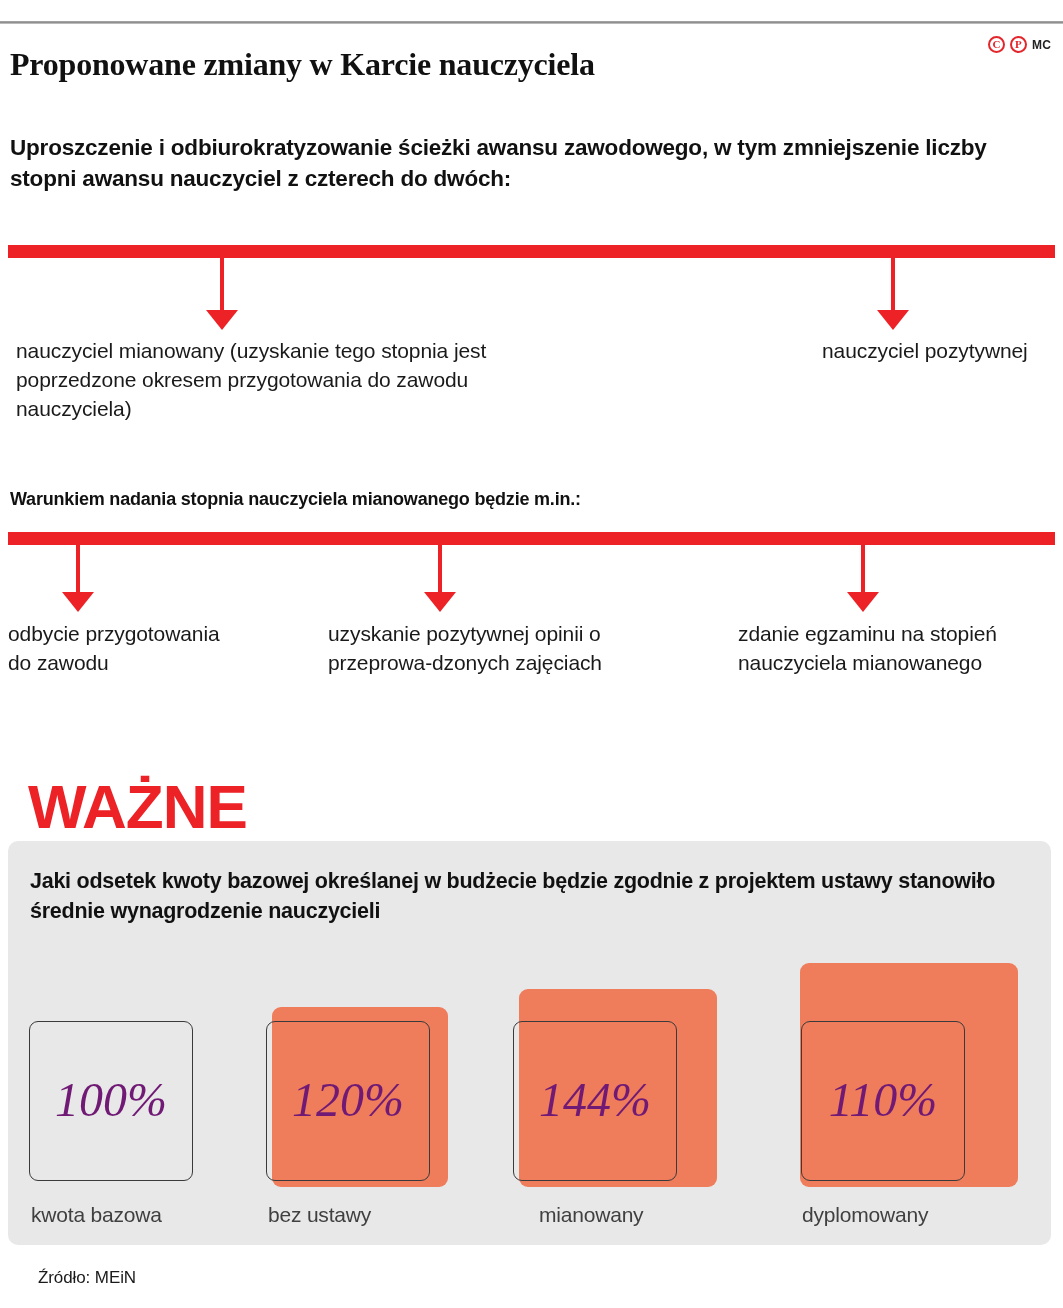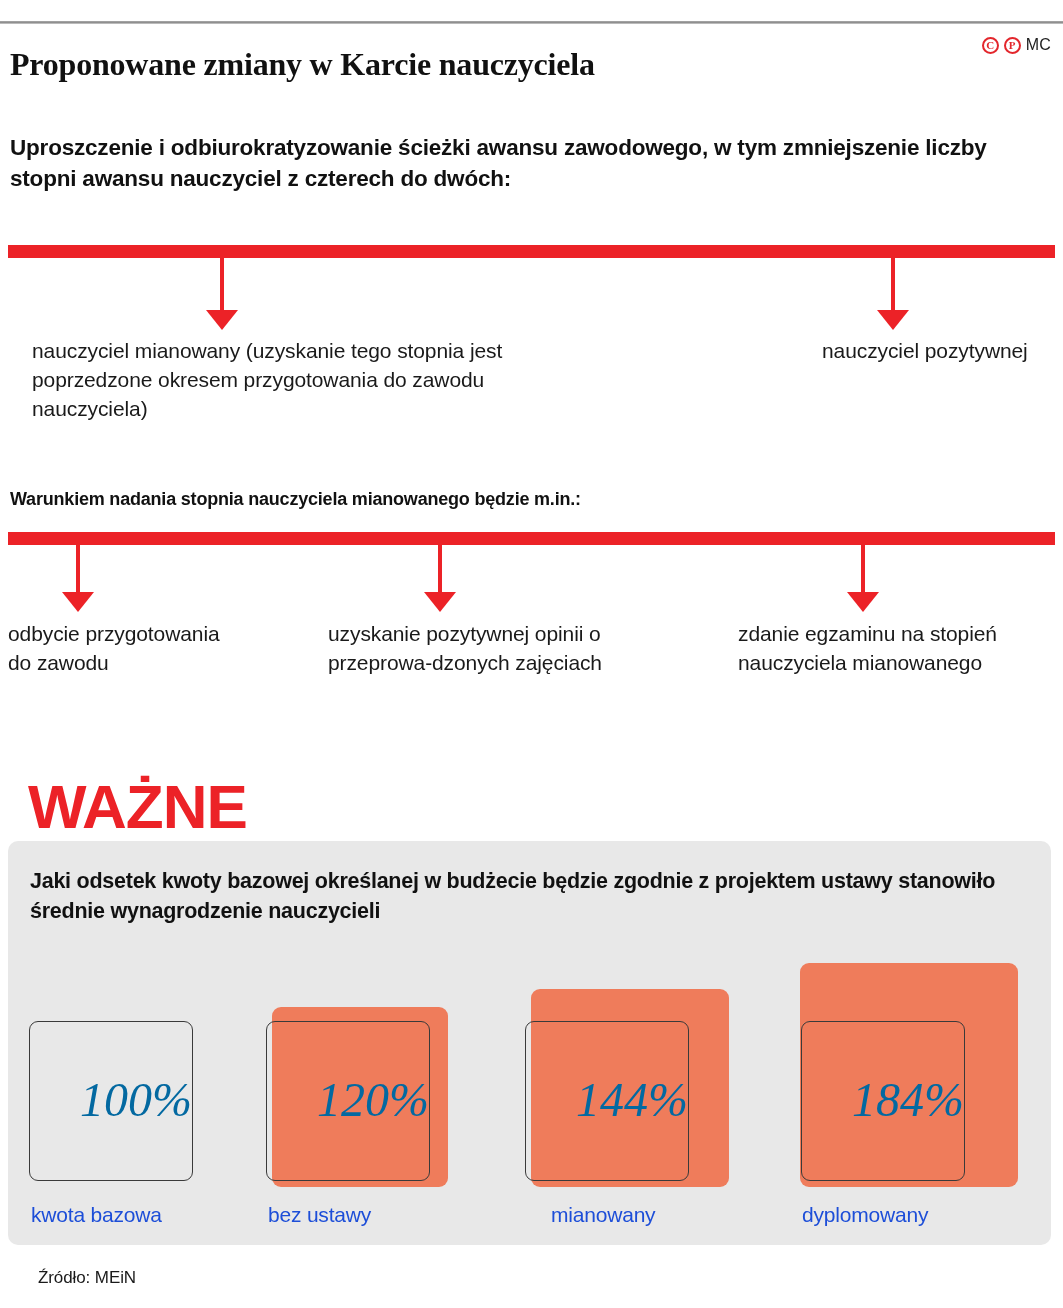--- a/index.html
+++ b/index.html
@@ -39,24 +39,24 @@
     border: 2px solid #e3262c;
     border-radius: 50%;
     color: #e3262c;
     font-family: "Liberation Serif", serif;
     font-weight: bold;
     font-size: 11px;
     line-height: 13px;
     text-align: center;
   }
   .logo-mc {
-    font-size: 16px;
+    font-size: 12px;
     color: #222;
     letter-spacing: .2px;
-    font-weight: 400;
+    font-weight: 700;
     text-align: right;
   }
 
   
   .headline {
     position: absolute;
     left: 10px; top: 46px;
     width: 930px;
     font-family: "Liberation Serif", serif;
     font-weight: bold;
@@ -170,31 +170,31 @@
     position: absolute;
     border: 1.3px solid #3a3a3a;
     border-radius: 9px;
     background: transparent;
   }
   .bar-value {
     position: absolute;
     left: 0; top: 50%;
     transform: translateY(-52%);
     width: 100%;
-    text-align: right;
+    text-align: center;
     font-family: "Liberation Serif", serif;
     font-style: italic;
     font-size: 48px;
-    color: #0369a1;
+    color: #701a75;
     letter-spacing: 0px;
   }
   .bar-label {
     position: absolute;
     font-size: 21px;
-    color: #1d4ed8;
+    color: #404040;
     white-space: nowrap;
     letter-spacing: -0.2px;
   }
 
   
   .source {
     position: absolute;
     left: 38px; top: 1268px;
     font-size: 17px;
     color: #1a1a1a;
@@ -222,21 +222,21 @@
 
   <div class="arrow" style="left:206px; top:258px; height:72px;">
     <div class="shaft" style="height:52px;"></div>
     <div class="head"></div>
   </div>
   <div class="arrow" style="left:877px; top:258px; height:72px;">
     <div class="shaft" style="height:52px;"></div>
     <div class="head"></div>
   </div>
 
-  <div class="col-text" style="left:32px; top:336px; width:570px;">nauczyciel mianowany (uzyskanie tego stopnia jest poprzedzone okresem przygotowania do zawodu nauczyciela)</div>
+  <div class="col-text" style="left:16px; top:336px; width:570px;">nauczyciel mianowany (uzyskanie tego stopnia jest poprzedzone okresem przygotowania do zawodu nauczyciela)</div>
   <div class="col-text" style="left:822px; top:336px; width:230px;">nauczyciel pozytywnej</div>
 
   <h2 class="sec-heading">Warunkiem nadania stopnia nauczyciela mianowanego będzie m.in.:</h2>
   <div class="red-bar" id="red-bar-2"></div>
 
   <div class="arrow" style="left:62px; top:545px; height:67px;">
     <div class="shaft" style="height:47px;"></div>
     <div class="head"></div>
   </div>
   <div class="arrow" style="left:424px; top:545px; height:67px;">
@@ -267,32 +267,32 @@
       </div>
 
       <div class="bar-group" style="left:258px; bottom:0; width:220px; height:260px;">
         <div class="bar-fill" style="left:6px; bottom:58px; width:176px; height:180px;"></div>
         <div class="bar-outline" style="left:0px; bottom:64px; width:164px; height:160px;">
           <div class="bar-value">120%</div>
         </div>
         <div class="bar-label" style="left:2px; bottom:18px;">bez ustawy</div>
       </div>
 
-      <div class="bar-group" style="left:517px; bottom:0; width:230px; height:282px;padding-left:30px;">
+      <div class="bar-group" style="left:505px; bottom:0; width:230px; height:282px;padding-left:30px;">
         <div class="bar-fill" style="left:6px; bottom:58px; width:198px; height:198px;"></div>
         <div class="bar-outline" style="left:0px; bottom:64px; width:164px; height:160px;">
           <div class="bar-value">144%</div>
         </div>
         <div class="bar-label" style="left:26px; bottom:18px;">mianowany</div>
       </div>
 
       <div class="bar-group" style="left:786px; bottom:0; width:240px; height:310px;">
         <div class="bar-fill" style="left:6px; bottom:58px; width:218px; height:224px;"></div>
         <div class="bar-outline" style="left:7px; bottom:64px; width:164px; height:160px;">
-          <div class="bar-value">184%</div>
+          <div class="bar-value">110%</div>
         </div>
         <div class="bar-label" style="left:8px; bottom:18px;">dyplomowany</div>
       </div>
 
     </div>
   </div>
 
   <div class="source">Źródło: MEiN</div>
 
 </div>

